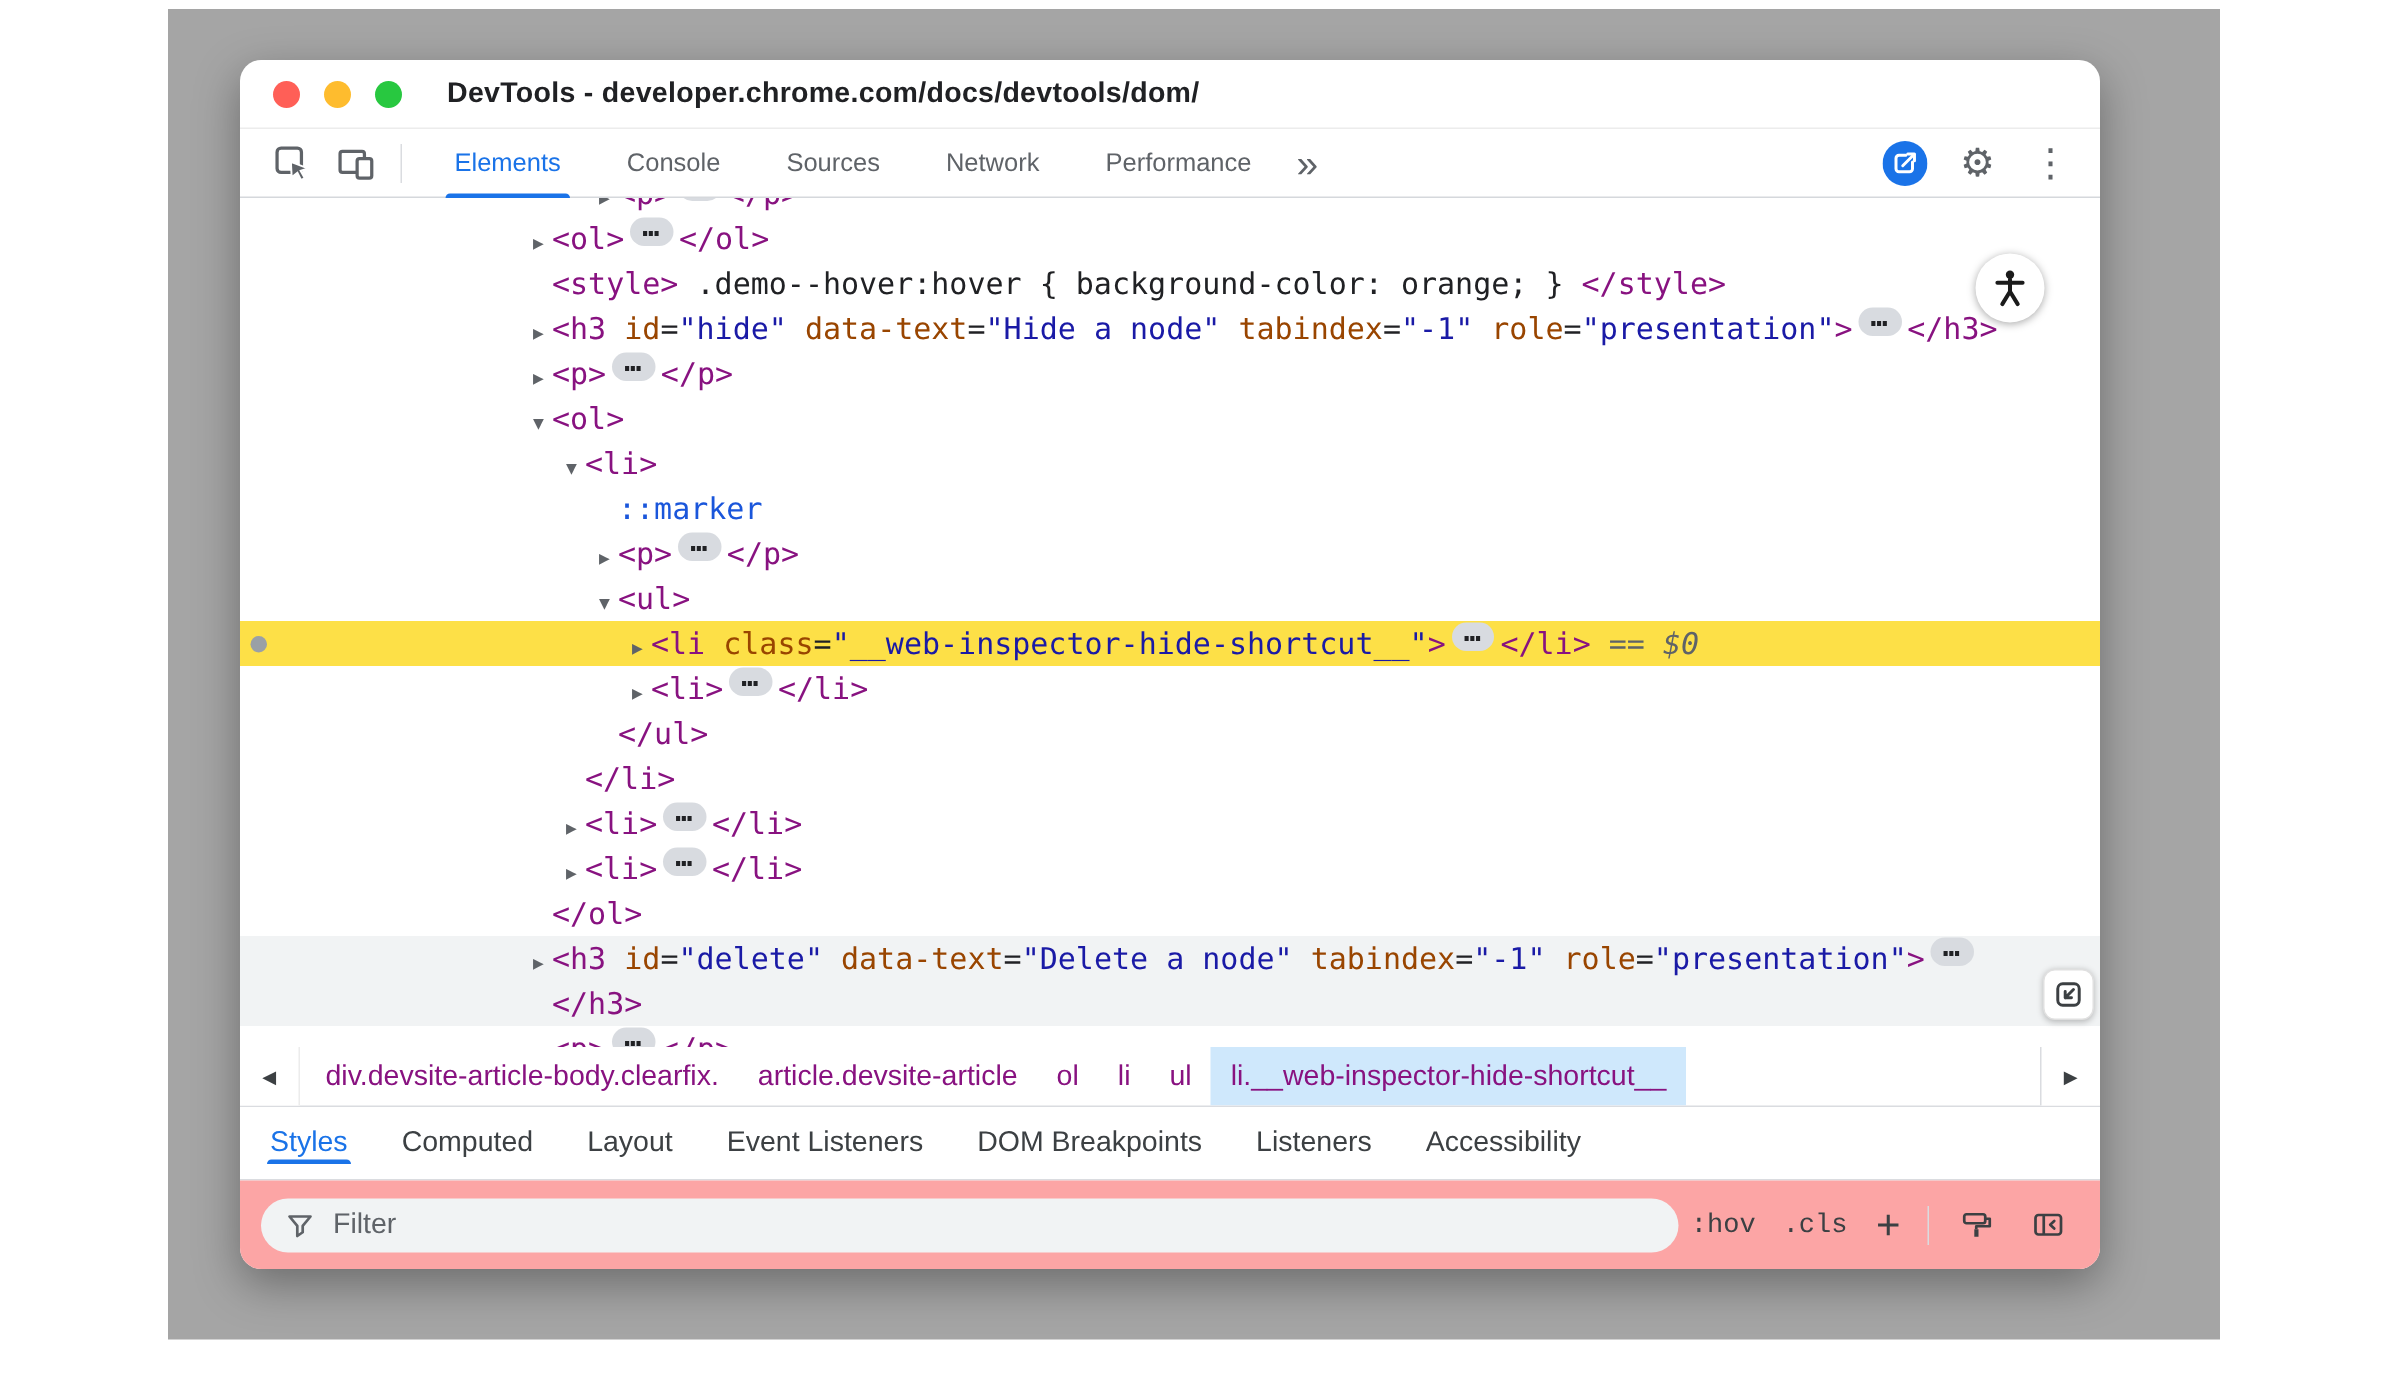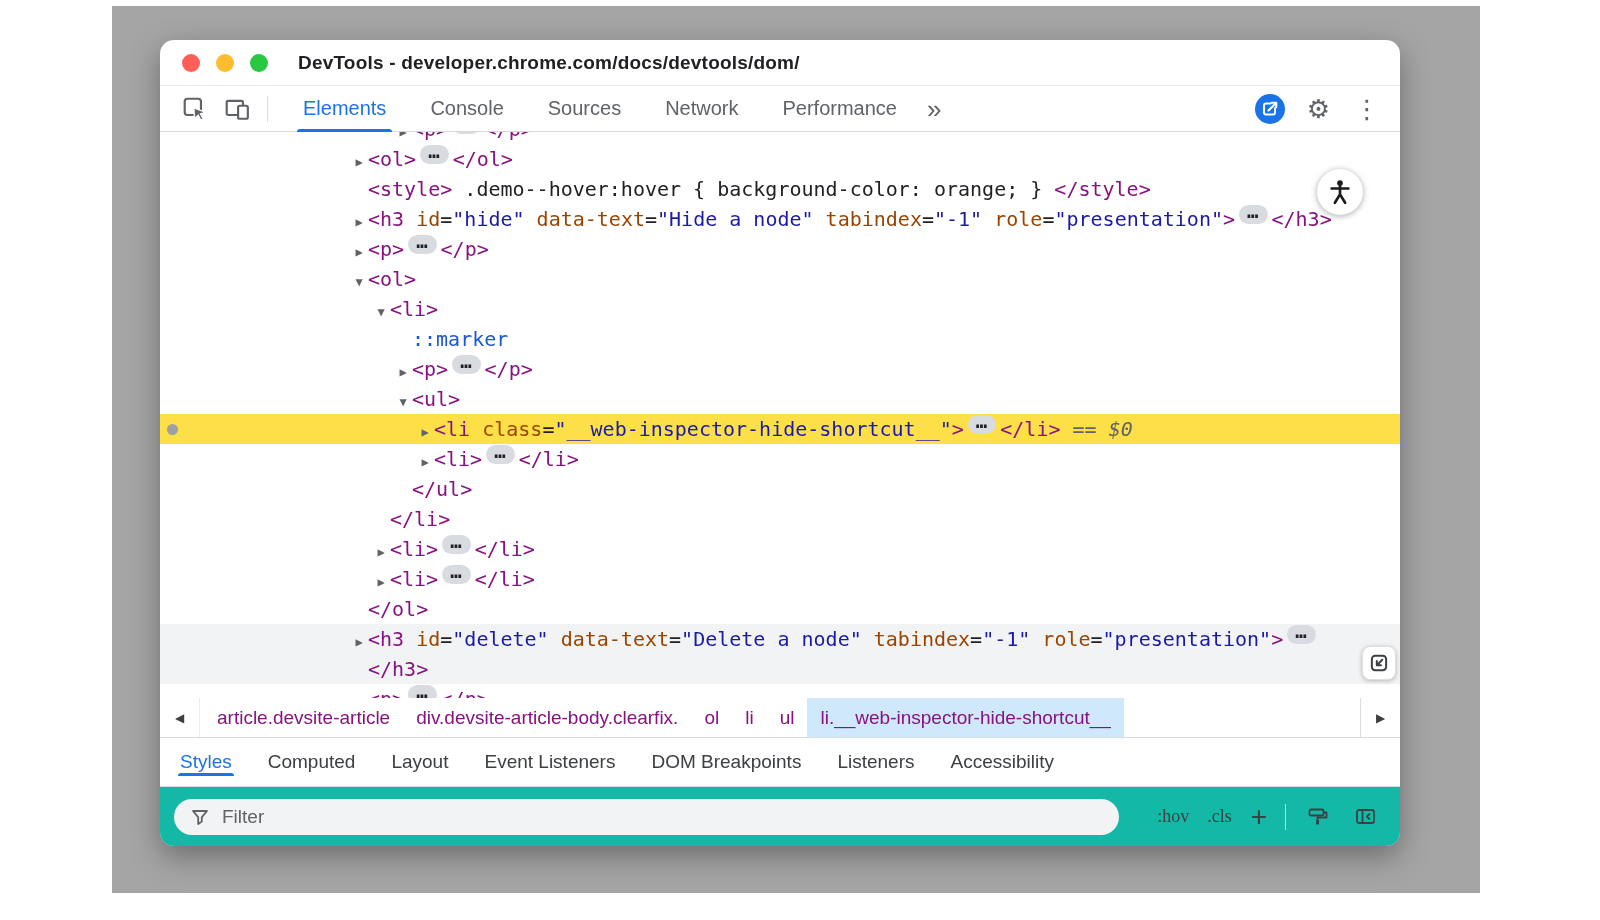--- a/index.html
+++ b/index.html
@@ -11,21 +11,21 @@
   .titlebar{flex:0 0 46px;display:flex;align-items:center;border-bottom:1px solid #ececec}
   .lights{display:flex;gap:16px;margin-left:22px}
   .light{width:18px;height:18px;border-radius:50%;border:none;padding:0;cursor:pointer}
   .light.red{background:#ff5f57}.light.yellow{background:#febc2e}.light.green{background:#28c840}
   .title{margin-left:30px;font-size:19px;font-weight:bold;color:#202124;letter-spacing:.2px}
   
   .toolbar{flex:0 0 46px;display:flex;align-items:center;border-bottom:1px solid #d5d8dc;padding:0 14px;position:relative}
   .icon-btn{background:none;border:none;padding:4px;margin:0 4px;display:flex;align-items:center;justify-content:center;cursor:pointer}
   .tb-divider{width:1px;height:26px;background:#dadce0;margin:0 9px}
   .ptabs{display:flex;height:100%;margin-left:4px}
-  .ptab{height:100%;display:flex;align-items:center;padding:0 2px;margin:0 20px;font-size:20px;color:#5f6368;position:relative;cursor:pointer;white-space:nowrap}
+  .ptab{height:100%;display:flex;align-items:center;padding:0 2px;margin:0 20px;font-size:17px;color:#5f6368;position:relative;cursor:pointer;white-space:nowrap}
   .ptab.active{color:#1a73e8}
   .ptab.active::after{content:"";position:absolute;left:-4px;right:-4px;bottom:-1px;height:3px;background:#1a73e8;border-radius:3px 3px 0 0}
   .more-tabs{font-size:26px;color:#5f6368;margin-left:4px;background:none;border:none;line-height:1;padding:0 4px;cursor:pointer}
   .tb-right{margin-left:auto;display:flex;align-items:center;gap:12px}
   .tb-right .icon-btn{margin:0}
   .glyph-btn{background:none;border:none;font-size:26px;color:#5f6368;padding:0 6px;cursor:pointer;line-height:1;font-family:"DejaVu Sans",sans-serif}
   
   .tree{flex:0 0 566px;height:566px;overflow:hidden;position:relative;background:#fff;
         font-family:"DejaVu Sans Mono","Liberation Mono",monospace;font-size:20px;color:#202124}
   .trow{height:30px;line-height:30px;white-space:pre;position:relative}
@@ -51,26 +51,26 @@
   .crumb-nav.right{position:absolute;right:0;top:0;bottom:0;border-left:1px solid #dadce0}
   .crumbs{display:flex;align-items:stretch;margin-left:4px;overflow:hidden;flex:1;padding-right:42px}
   .crumb{display:flex;align-items:center;padding:0 13px;color:#881280;white-space:nowrap;cursor:pointer}
   .crumb.active{background:#cfe8fc}
   
   .stabs{flex:0 0 49px;display:flex;align-items:stretch;border-bottom:1px solid #dadce0;padding-left:2px;background:#fff}
   .stab{display:flex;align-items:center;margin:11px 18px;font-size:19px;color:#3c4043;position:relative;cursor:pointer;white-space:nowrap}
   .stab.active{color:#1a73e8}
   .stab.active::after{content:"";position:absolute;left:-2px;right:-2px;bottom:-1px;height:3px;background:#1a73e8;border-radius:3px 3px 0 0}
   
-  .filterbar{flex:1;display:flex;align-items:center;padding:0 14px;background:#14b8a6}
+  .filterbar{flex:1;display:flex;align-items:center;padding:0 14px;background:#fca5a5}
   .filter-input{width:945px;height:36px;background:#f1f3f4;border-radius:18px;display:flex;align-items:center;padding:0 16px;gap:10px}
   .filter-field{border:none;background:transparent;outline:none;font-size:19px;color:#3c4043;flex:1;font-family:"Liberation Sans",sans-serif}
   .filter-field::placeholder{color:#5f6368;opacity:1}
   .filter-controls{margin-left:auto;display:flex;align-items:center;gap:8px}
-  .text-btn{background:none;border:none;font-size:18px;color:#3c4043;padding:2px 5px;cursor:pointer;font-family:Liberation Serif, serif}
+  .text-btn{background:none;border:none;font-size:18px;color:#3c4043;padding:2px 5px;cursor:pointer;font-family:Liberation Mono, monospace}
   .plus-btn{font-size:28px;color:#3c4043;background:none;border:none;padding:0 6px;line-height:1;cursor:pointer}
   .v-divider{width:1px;height:26px;background:#dadce0;margin:0 4px}
   
   .a11y-fab{position:absolute;left:1157px;top:129px;width:46px;height:46px;border-radius:50%;background:#fff;border:none;
             box-shadow:0 1px 6px rgba(0,0,0,.35);display:flex;align-items:center;justify-content:center;cursor:pointer;z-index:5}
   .overlay-fab{position:absolute;left:1202px;top:606px;width:34px;height:34px;border-radius:8px;background:#fff;border:1px solid #e0e0e0;
             box-shadow:0 1px 4px rgba(0,0,0,.25);display:flex;align-items:center;justify-content:center;cursor:pointer;z-index:5;padding:0}
 </style>
 </head>
 <body>
@@ -144,22 +144,22 @@
         <div class="trow hovered"><span class="ind" style="width: 190px;"></span><span class="arrow">▶</span><span class="tok tag">&lt;h3</span><span class="tok attr"> id</span><span class="tok txt">=</span><span class="tok val">"delete"</span><span class="tok attr"> data-text</span><span class="tok txt">=</span><span class="tok val">"Delete a node"</span><span class="tok attr"> tabindex</span><span class="tok txt">=</span><span class="tok val">"-1"</span><span class="tok attr"> role</span><span class="tok txt">=</span><span class="tok val">"presentation"</span><span class="tok tag">&gt;</span><span class="pill">…</span></div>
         <div class="trow hovered"><span class="ind" style="width: 190px;"></span><span class="arrow"></span><span class="tok tag">&lt;/h3&gt;</span></div>
         <div class="trow"><span class="ind" style="width: 190px;"></span><span class="arrow">▶</span><span class="tok tag">&lt;p&gt;</span><span class="pill">…</span><span class="tok tag">&lt;/p&gt;</span></div>
       </div>
 
     <div class="crumbbar">
       <button class="crumb-nav left">
           <span>◀</span>
         </button>
       <div class="crumbs" id="crumbs">
+          <div class="crumb">div.devsite-article-body.clearfix.</div>
           <div class="crumb">article.devsite-article</div>
-          <div class="crumb">div.devsite-article-body.clearfix.</div>
           <div class="crumb">ol</div>
           <div class="crumb">li</div>
           <div class="crumb">ul</div>
           <div class="crumb active">li.__web-inspector-hide-shortcut__</div>
         </div>
       <button class="crumb-nav right">
           <span>▶</span>
         </button>
     </div>
 

